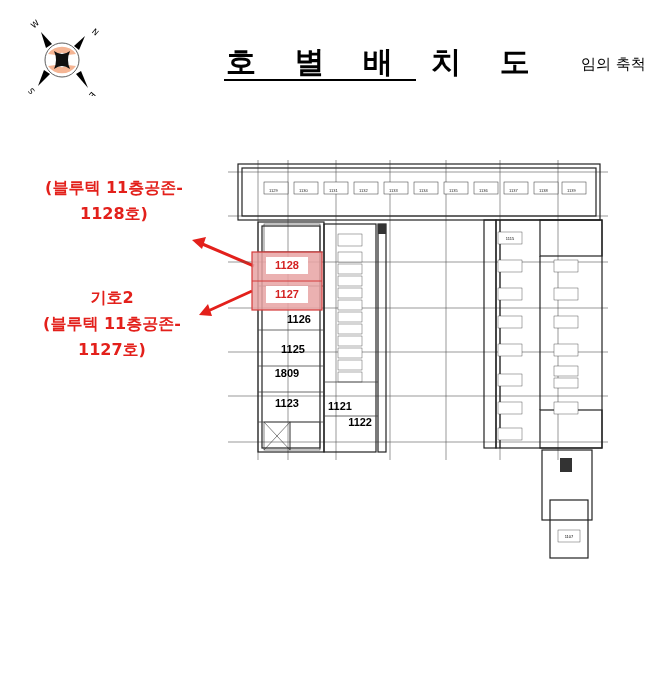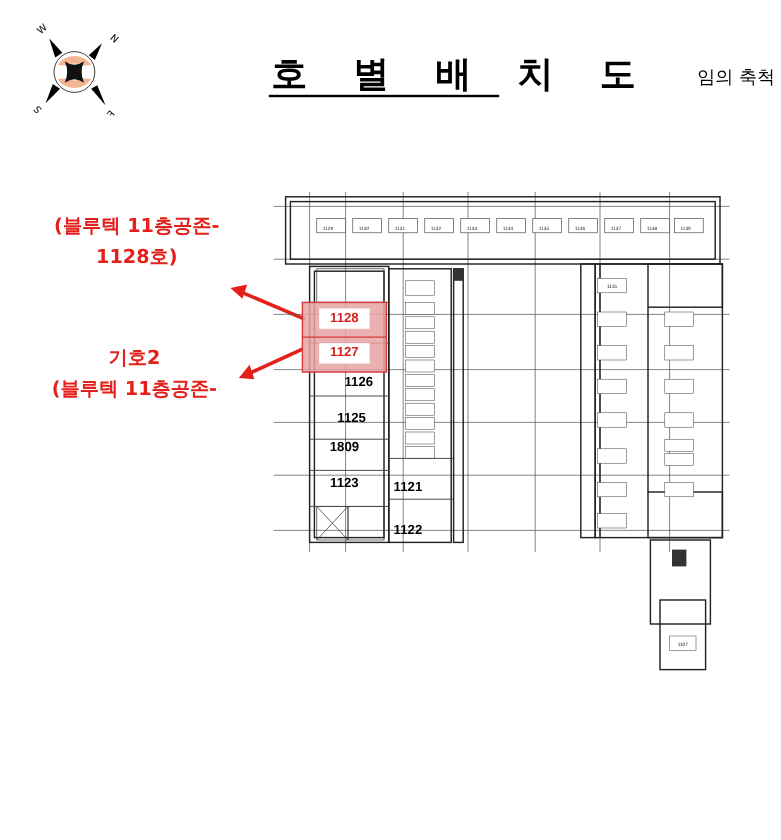--- a/index.html
+++ b/index.html
@@ -36,20 +36,21 @@
 <div class="abs title-line"></div>
 <div class="abs scale">임의 축척</div>
 
 <div class="abs label" style="left:14px;top:175px;">
   <div>(블루텍 11층공존-</div>
   <div>1128호)</div>
 </div>
 <div class="abs label" style="left:12px;top:273px;margin-top:12px;">
   <div>기호2</div>
   <div>(블루텍 11층공존-</div>
+  <div>1127호)</div>
 </div>
 
 <svg class="abs" style="left:180px;top:225px;" width="80" height="100">
   <g stroke="#e3201b" stroke-width="3" fill="#e3201b">
     <line x1="74" y1="41" x2="20" y2="18"></line>
     <polygon points="12,15 26,12 22,24" stroke="none"></polygon>
     <line x1="72" y1="66" x2="28" y2="86"></line>
     <polygon points="19,90 28,79 32,91" stroke="none"></polygon>
   </g>
 </svg>
@@ -183,16 +184,16 @@
   </svg>
 
   
   <div class="abs" style="left:38px;top:97px;width:42px;height:17px;color:#d42222;font:bold 11px 'Liberation Sans',sans-serif;text-align:center;line-height:17px;">1128</div>
   <div class="abs" style="left:38px;top:126px;width:42px;height:31px;color:#d42222;font:bold 11px 'Liberation Sans',sans-serif;text-align:center;line-height:17px;">1127</div>
   <div class="abs" style="left:50px;top:153px;width:42px;font:bold 11px 'Liberation Sans',sans-serif;text-align:center;">1126</div>
   <div class="abs" style="left:44px;top:183px;width:42px;font:bold 11px 'Liberation Sans',sans-serif;text-align:center;">1125</div>
   <div class="abs" style="left:38px;top:207px;width:42px;font:bold 11px 'Liberation Sans',sans-serif;text-align:center;">1809</div>
   <div class="abs" style="left:38px;top:237px;width:42px;font:bold 11px 'Liberation Sans',sans-serif;text-align:center;">1123</div>
   <div class="abs" style="left:100px;top:240px;width:44px;font:bold 11px 'Liberation Sans',sans-serif;text-align:left;">1121</div>
-  <div class="abs" style="left:100px;top:276px;width:44px;font:bold 11px 'Liberation Sans',sans-serif;text-align:left;">1122</div>
+  <div class="abs" style="left:100px;top:256px;width:44px;font:bold 11px 'Liberation Sans',sans-serif;text-align:right;">1122</div>
   <div class="abs" style="left:270px;top:76px;width:24px;font:4px 'Liberation Sans',sans-serif;text-align:center;">1115</div>
   <div class="abs" style="left:330px;top:374px;width:22px;font:4px 'Liberation Sans',sans-serif;text-align:center;">1107</div>
 </div>
 
 </body></html>

